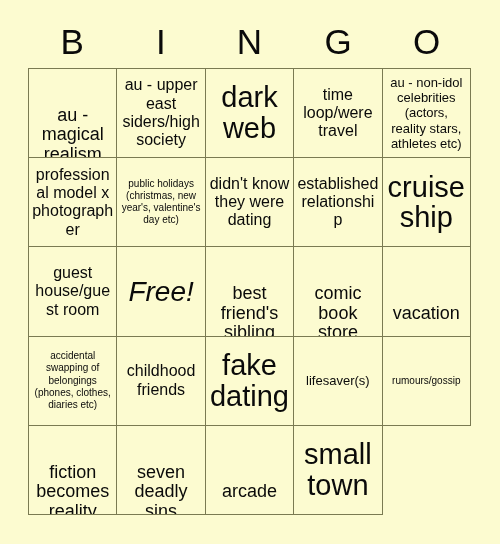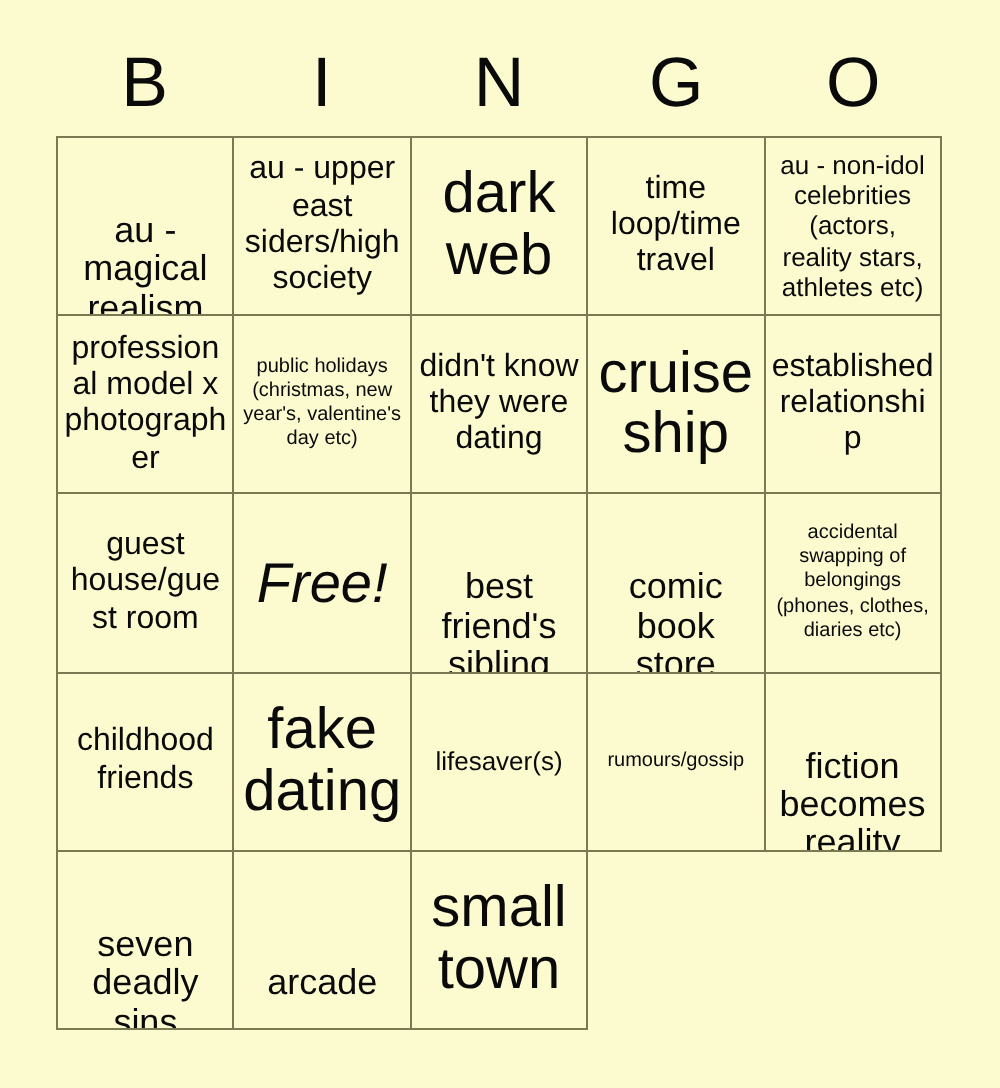--- a/index.html
+++ b/index.html
@@ -95,51 +95,54 @@
       <div class="cell sz-lg">
         <span class="cell-text">au - magical realism</span>
       </div>
       <div class="cell sz-md">
         <span class="cell-text">au - upper east siders/high society</span>
       </div>
       <div class="cell sz-xl">
         <span class="cell-text">dark web</span>
       </div>
       <div class="cell sz-md">
-        <span class="cell-text">time loop/time travel</span>
+        <span class="cell-text">time loop/were travel</span>
       </div>
       <div class="cell sz-sm">
         <span class="cell-text">au - non-idol celebrities (actors, reality stars, athletes etc)</span>
       </div>
       <div class="cell sz-md">
         <span class="cell-text">professional model x photographer</span>
       </div>
       <div class="cell sz-xs">
         <span class="cell-text">public holidays (christmas, new year's, valentine's day etc)</span>
       </div>
       <div class="cell sz-md">
         <span class="cell-text">didn't know they were dating</span>
       </div>
+      <div class="cell sz-md">
+        <span class="cell-text">established relationship</span>
+      </div>
       <div class="cell sz-xl">
         <span class="cell-text">cruise ship</span>
-      </div>
-      <div class="cell sz-md">
-        <span class="cell-text">established relationship</span>
       </div>
       <div class="cell sz-md">
         <span class="cell-text">guest house/guest room</span>
       </div>
       <div class="cell sz-free">
         <span class="cell-text">Free!</span>
       </div>
       <div class="cell sz-lg">
         <span class="cell-text">best friend's sibling</span>
       </div>
       <div class="cell sz-lg">
         <span class="cell-text">comic book store</span>
+      </div>
+      <div class="cell sz-lg">
+        <span class="cell-text">vacation</span>
       </div>
       <div class="cell sz-xs">
         <span class="cell-text">accidental swapping of belongings (phones, clothes, diaries etc)</span>
       </div>
       <div class="cell sz-md">
         <span class="cell-text">childhood friends</span>
       </div>
       <div class="cell sz-xl">
         <span class="cell-text">fake dating</span>
       </div>

